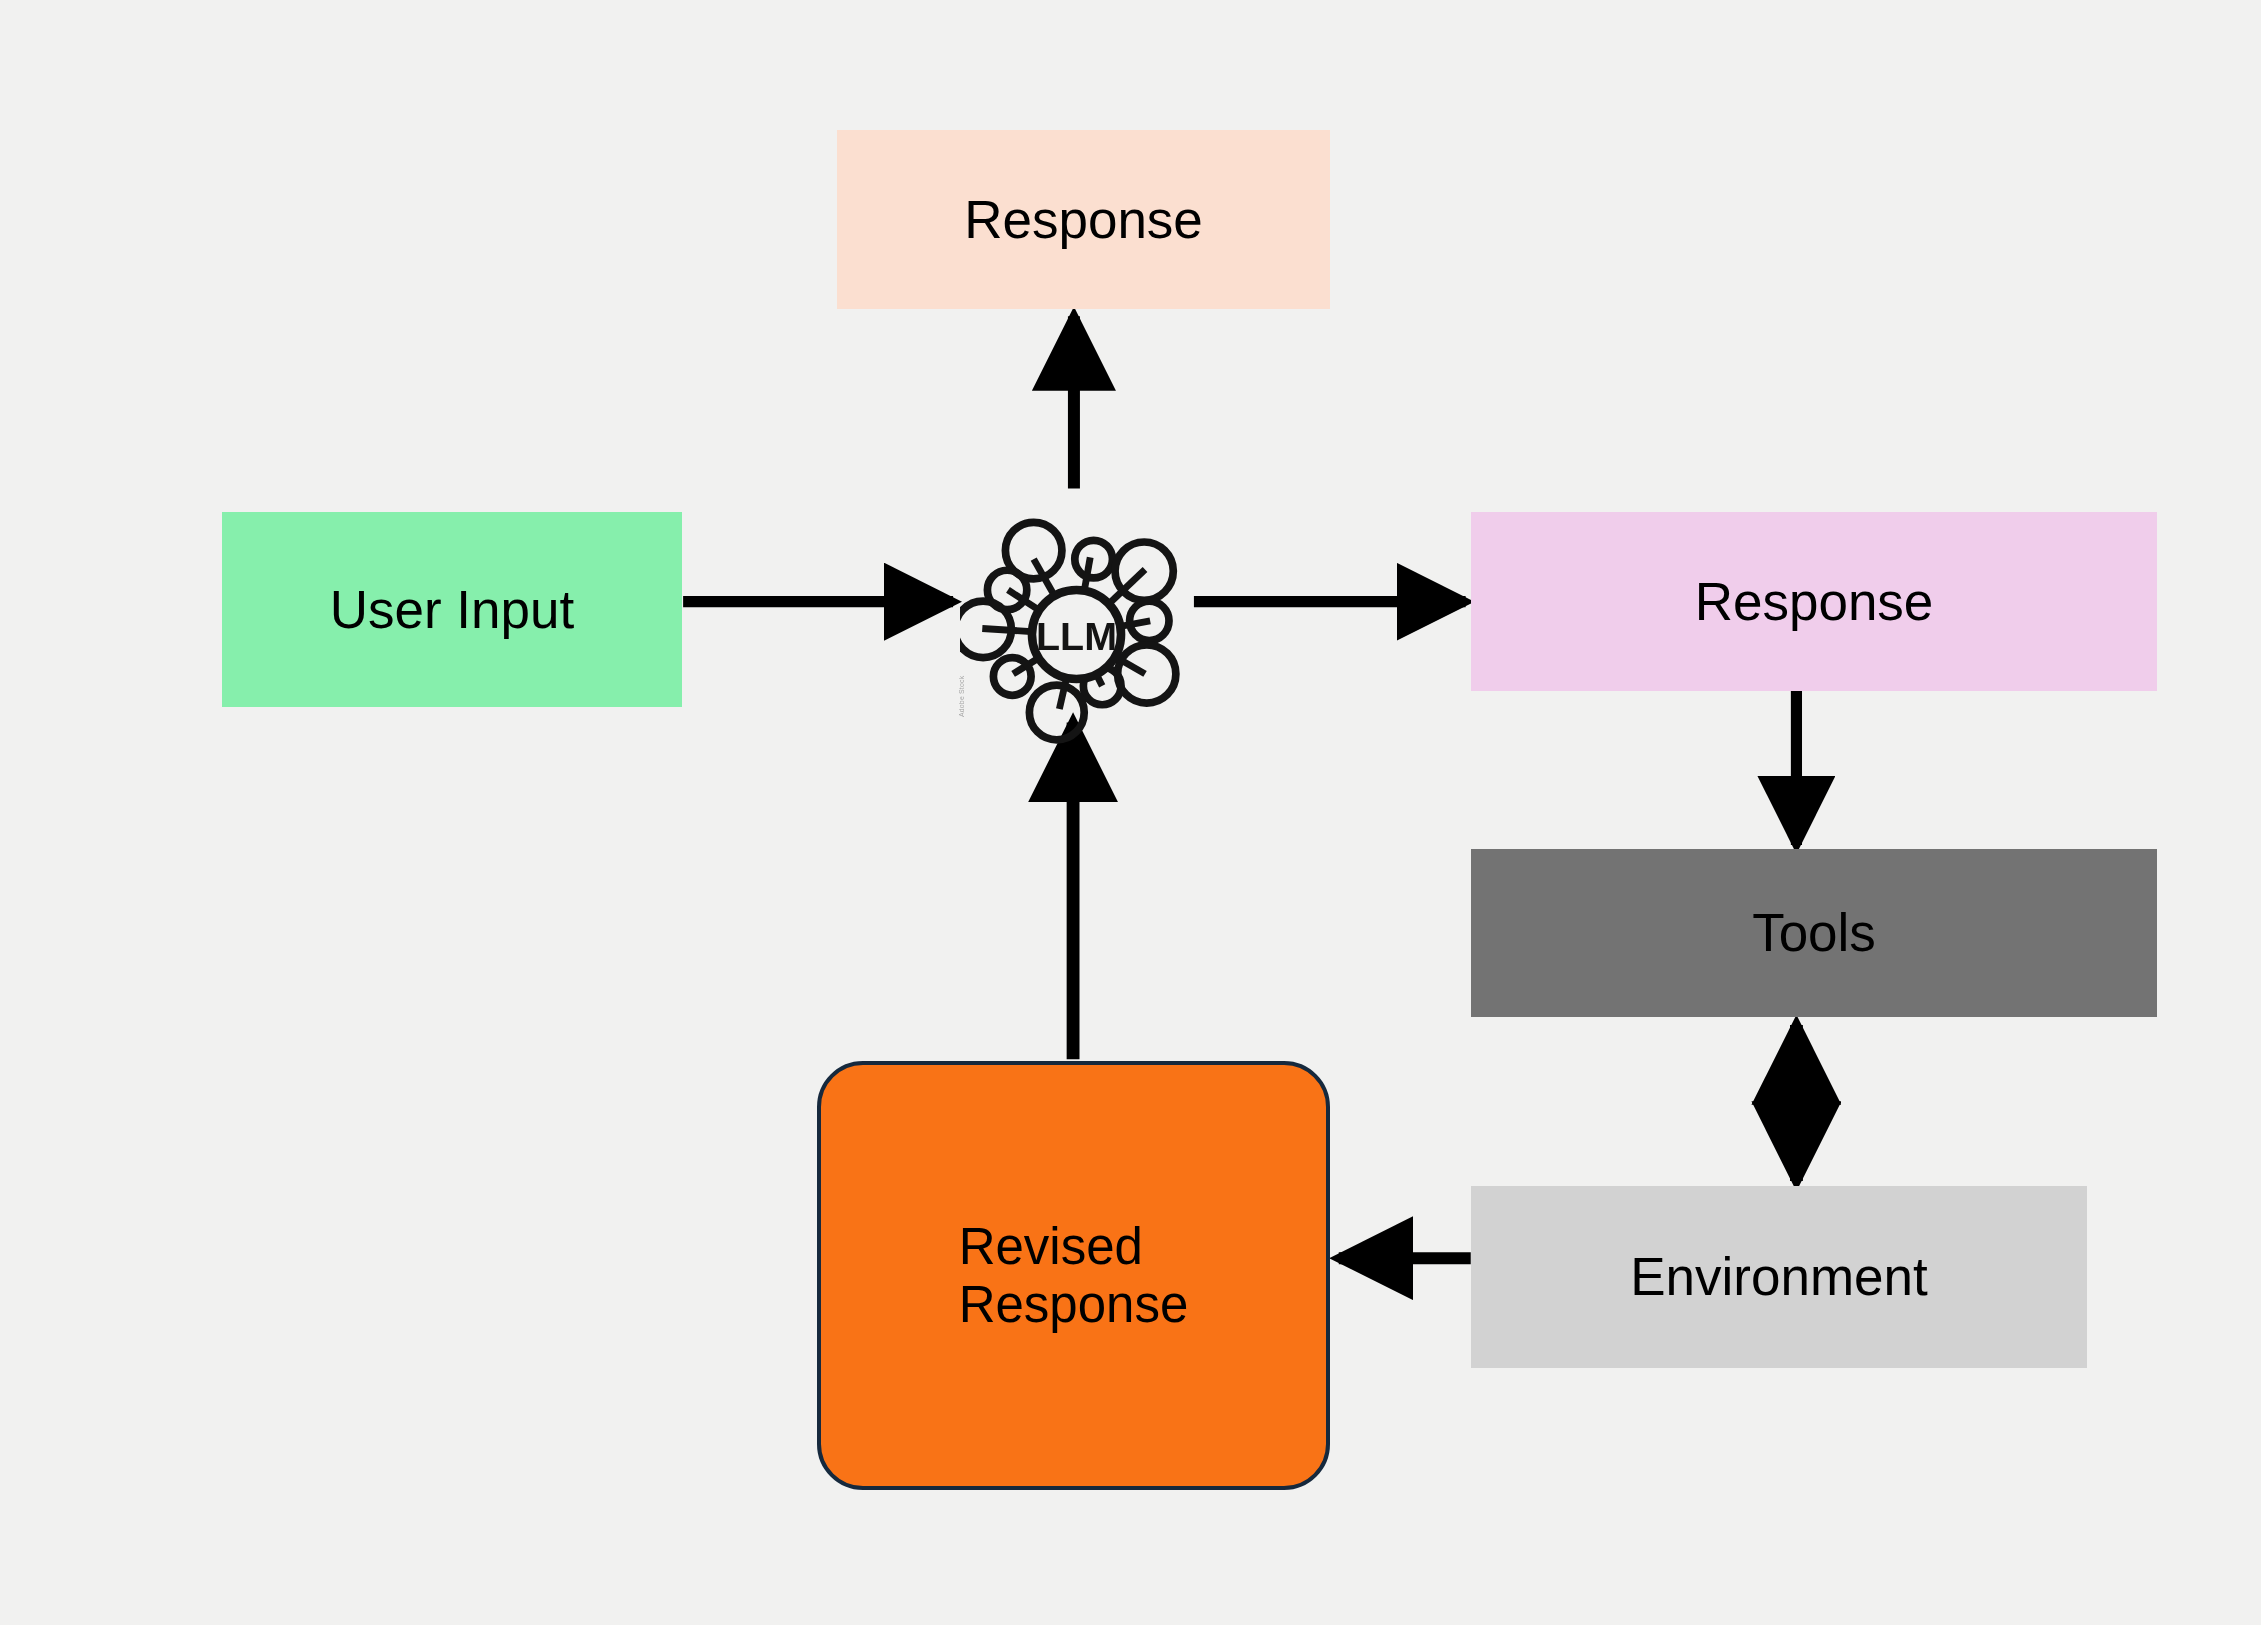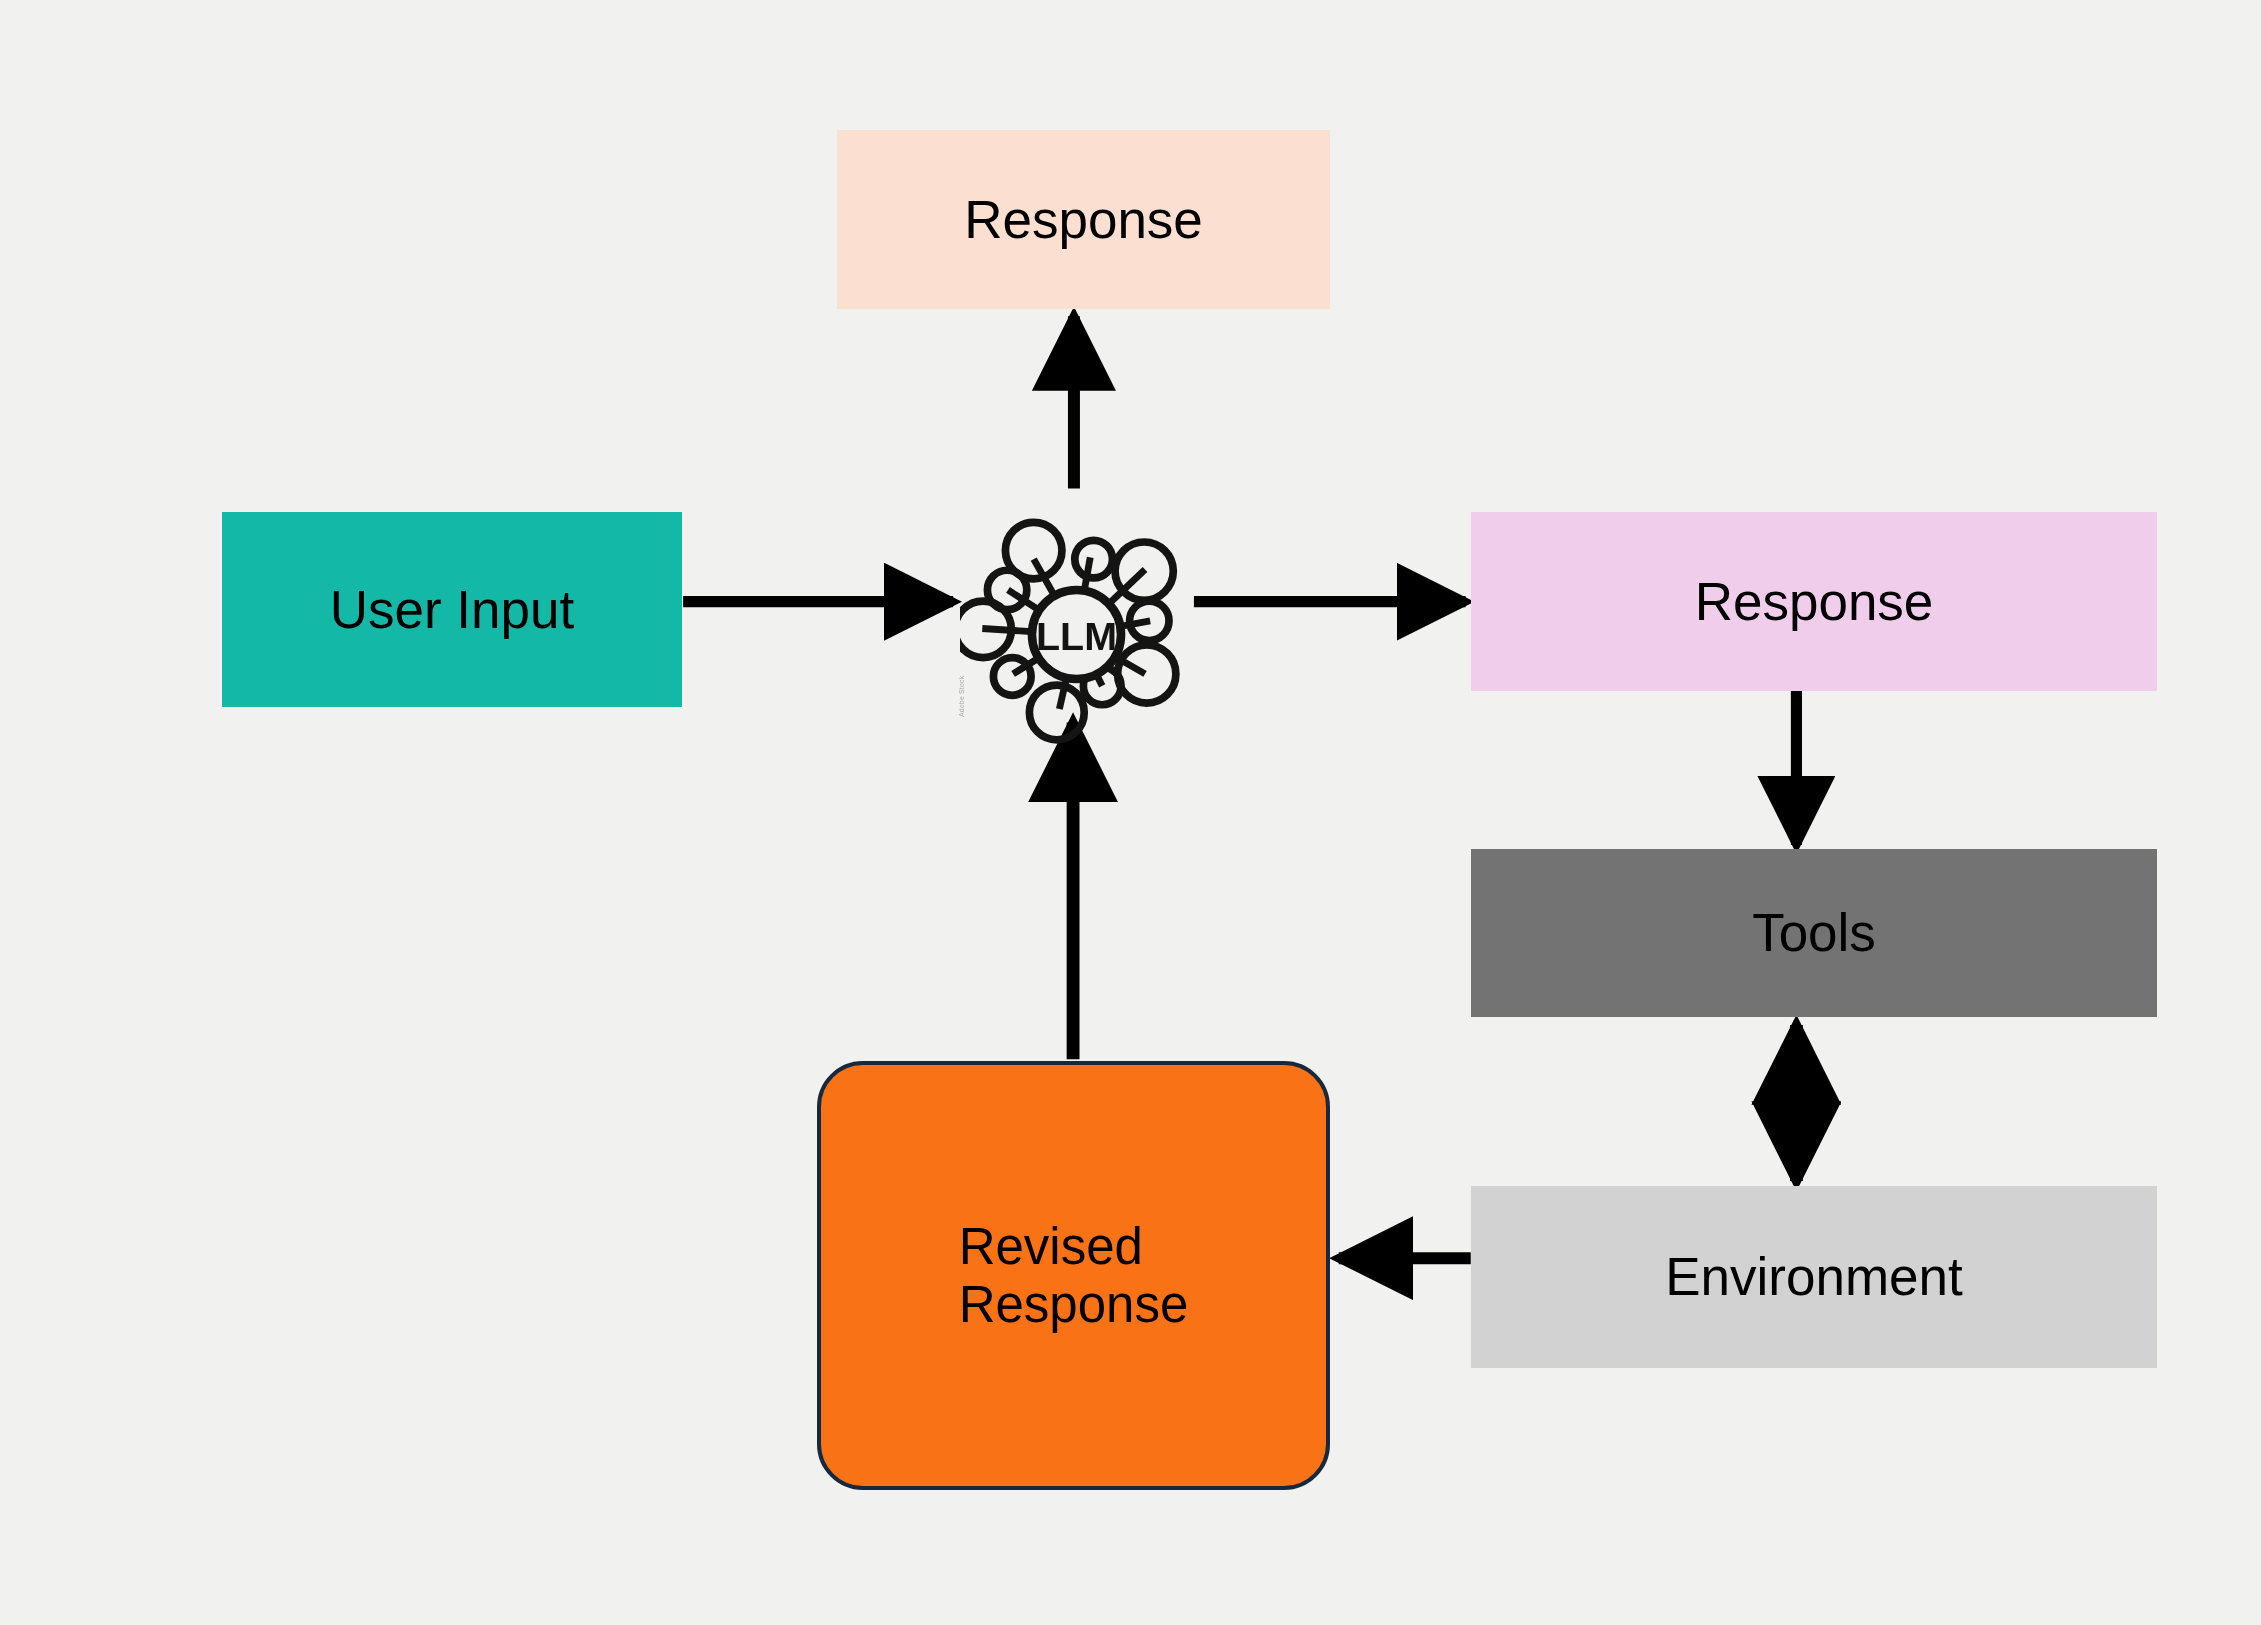--- a/index.html
+++ b/index.html
@@ -30,35 +30,35 @@
   }
 
   
   #node-response {
     left: 837px; top: 130px; width: 493px; height: 179px;
     background: #fbdfd0;
     font-size: 53px;
   }
   #node-user-input {
     left: 222px; top: 512px; width: 460px; height: 195px;
-    background: #14b8a6;
+    background: #86efac;
     font-size: 53px;
   }
   #node-reasoning {
     left: 1471px; top: 512px; width: 686px; height: 179px;
     background: #f0cdeb;
     font-size: 53px;
   }
   #node-tools {
     left: 1471px; top: 849px; width: 686px; height: 168px;
     background: #737373;
     font-size: 53px;
   }
   #node-environment {
-    left: 1471px; top: 1186px; width: 686px; height: 182px;
+    left: 1471px; top: 1186px; width: 616px; height: 182px;
     background: #d2d2d2;
     font-size: 53px;
   }
   #node-revised-response {
     left: 817px; top: 1061px; width: 513px; height: 429px;
     background: #f97316;
     border: 4.3px solid #16293d;
     border-radius: 46px;
     font-size: 51px;
   }

